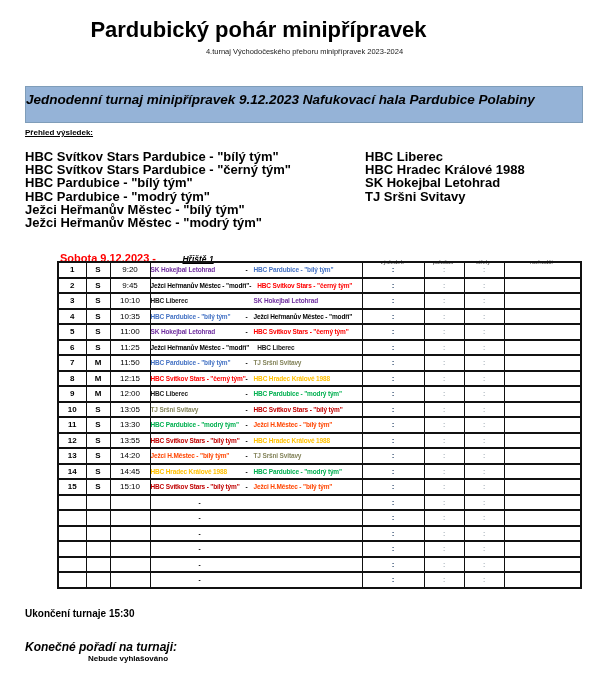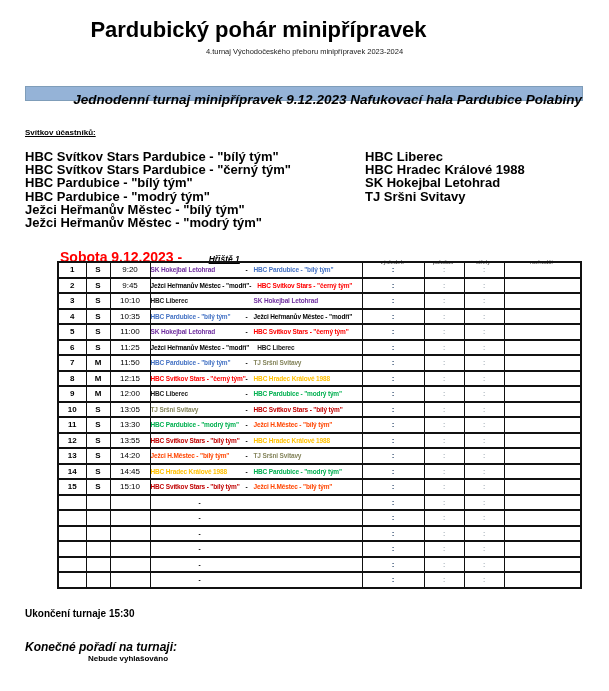--- a/index.html
+++ b/index.html
@@ -5,34 +5,34 @@
   * { margin:0; padding:0; box-sizing:border-box; }
   html,body { background:#fff; }
   body { font-family:"Liberation Sans", sans-serif; }
   .page { position:relative; width:609px; height:691px; background:#ffffff; overflow:hidden; }
 
   .title { position:absolute; top:17px; left:0; width:517px; text-align:center;
            font-size:22px; font-weight:bold; color:#000; }
   .subtitle { position:absolute; top:47px; left:0; width:609px; text-align:center;
               font-size:7.5px; color:#1a1a1a; }
 
-  .banner { position:absolute; top:86px; left:25px; width:558px; height:15px;
-            line-height:25px; text-align:right; font-size:13.5px; font-weight:bold;
+  .banner { position:absolute; top:86px; left:25px; width:558px; height:37px;
+            line-height:25px; text-align:left; font-size:13.5px; font-weight:bold;
             font-style:italic; color:#000; border:1px solid #7f9db9; }
 
   .p-heading { position:absolute; top:128px; left:25px; font-size:8px; font-weight:bold;
                text-decoration:underline; color:#000; }
   .p-list { position:absolute; top:150px; list-style:none; }
   .p-list li { font-size:13px; font-weight:bold; line-height:13.2px; color:#000; white-space:nowrap; }
   .p-left { left:25px; }
   .p-right { left:365px; }
 
   .sched-head { position:absolute; top:248px; left:57px; width:523px; display:flex; align-items:flex-end; }
   .sh-left { width:304px; white-space:nowrap; padding-left:3px; padding-bottom:1px; }
-  .sched-date { font-size:14px; font-weight:bold; }
+  .sched-date { font-size:11px; font-weight:bold; }
   .sched-venue { font-size:8.5px; font-weight:bold; font-style:italic; text-decoration:underline; color:#000;padding-left:22px; }
   .res-label { font-size:6px; color:#404040; text-align:center; padding-bottom:2px; }
   .rl-0 { width:62px; } .rl-1 { width:40px; } .rl-2 { width:40px; } .rl-3 { width:77px; }
 
   table.sched { position:absolute; top:261px; left:57px; width:523px;
                 border-collapse:collapse; table-layout:fixed; border:2px solid #111; }
   table.sched td { border:1px solid #111; border-top:2px solid #111; height:13.6px;
                    padding:0; vertical-align:middle; overflow:hidden; }
   tr.mrow { height:15.5px; }
   td.c { text-align:center; }
@@ -55,21 +55,21 @@
 </head>
 <body>
 
 <div class="page">
 
   <div class="title">Pardubický pohár minipřípravek</div>
   <div class="subtitle">4.turnaj Východočeského přeboru minipřípravek 2023-2024</div>
 
   <div class="banner" style="background: rgb(149, 179, 215);">Jednodenní turnaj minipřípravek 9.12.2023 Nafukovací hala Pardubice Polabiny</div>
 
-  <div class="p-heading">Svítkov účastníků:</div>
+  <div class="p-heading">Přehled výsledek:</div>
   <ul class="p-list p-left">
       <li>HBC Svítkov Stars Pardubice - "bílý tým"</li>
       <li>HBC Svítkov Stars Pardubice - "černý tým"</li>
       <li>HBC Pardubice - "bílý tým"</li>
       <li>HBC Pardubice - "modrý tým"</li>
       <li>Ježci Heřmanův Městec - "bílý tým"</li>
       <li>Ježci Heřmanův Městec - "modrý tým"</li>
     </ul>
   <ul class="p-list p-right">
       <li>HBC Liberec</li>

